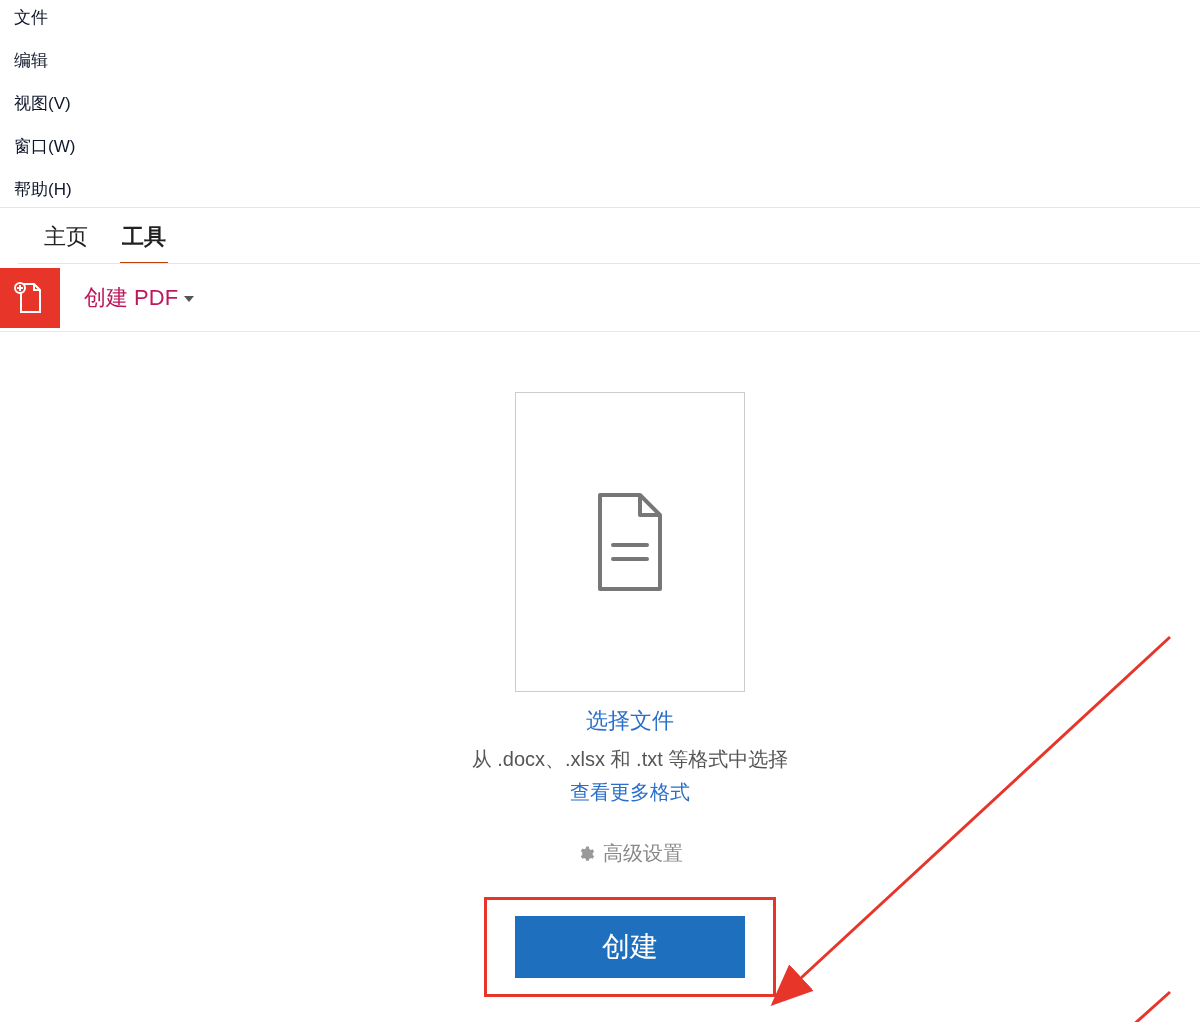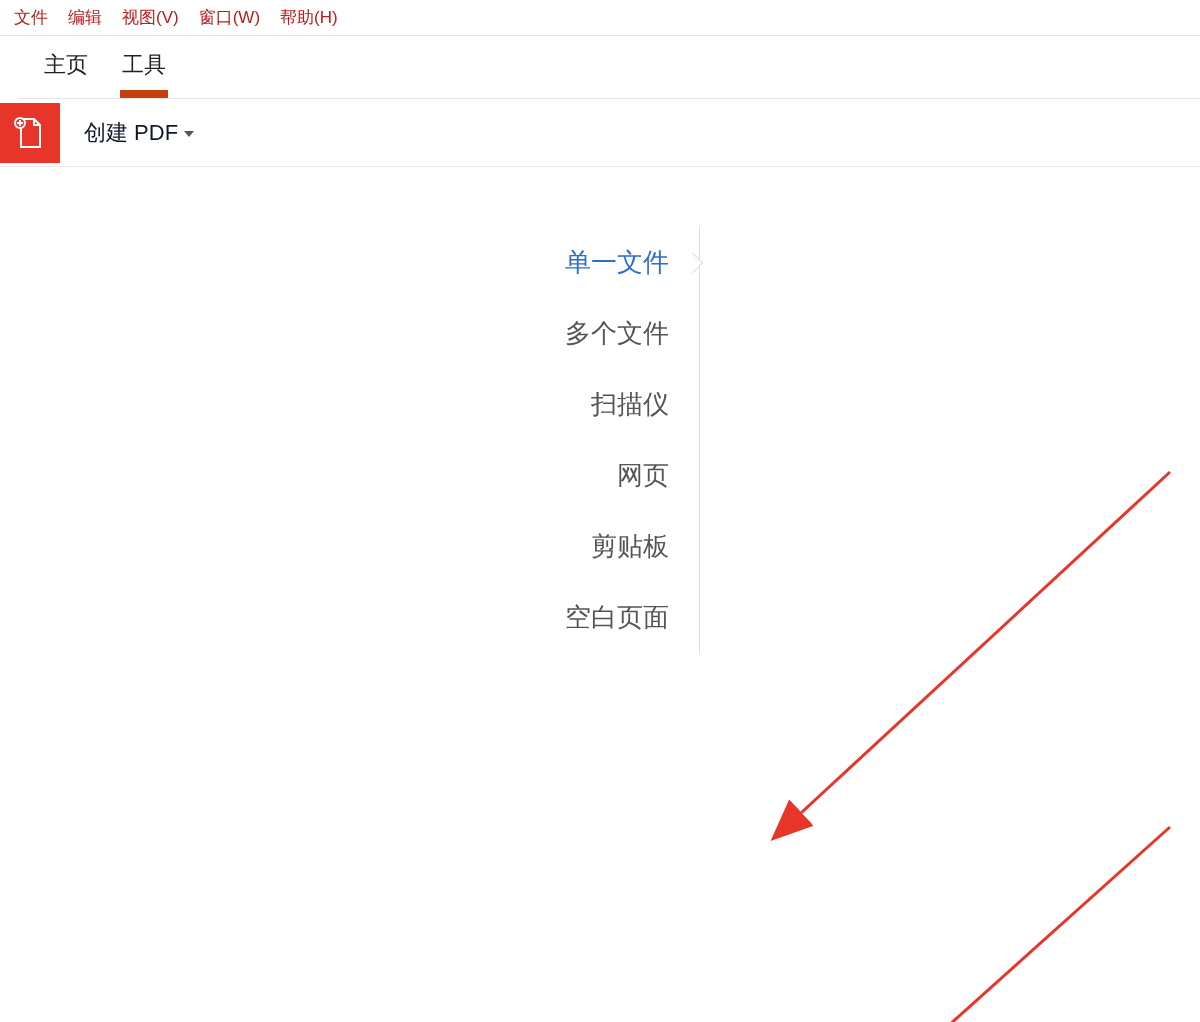--- a/index.html
+++ b/index.html
@@ -11,56 +11,57 @@
       overflow: hidden;
       position: relative;
     }
 
     
     .menubar {
       display: flex;
       gap: 20px;
       padding: 6px 14px;
       font-size: 17px;
-      color: #b91c1c;
+      color: #0f172a;
       border-bottom: 1px solid #e5e5e5;
+      flex-direction: column;
     }
     .menubar span { cursor: default; }
 
     
     .tabs {
       display: flex;
       gap: 30px;
       padding: 10px 24px 0 24px;
       font-size: 22px;
       color: #222;
       border-bottom: 1px solid #e5e5e5;
       margin-left: 18px;
     }
     .tab { padding: 4px 2px 10px 2px; cursor: pointer; }
-    .tab.active { border-bottom: 8px solid #c2410c; font-weight: 400; text-align: right; }
+    .tab.active { border-bottom: 1px solid #c2410c; font-weight: 700; text-align: right; }
 
     
     .toolbar {
       display: flex;
       align-items: center;
       border-bottom: 1px solid #e9e9e9;
       height: 68px;
     }
     .tool-icon {
       width: 60px;
       height: 60px;
       background: #e7352a;
       display: flex;
       align-items: center;
       justify-content: center;
     }
     .tool-label {
       font-size: 22px;
-      color: #0f172a;
+      color: #be185d;
       margin-left: 24px;
       display: flex;
       align-items: center;
       gap: 6px;
       cursor: pointer;
     }
     .caret-down {
       width: 0; height: 0;
       border-left: 5px solid transparent;
       border-right: 5px solid transparent;
@@ -215,29 +216,45 @@
   <div class="tool-label">
     <span>创建 PDF</span>
     <span class="caret-down"></span>
   </div>
 </div>
 
 <div class="main">
 
   <div class="content">
 
-    <div class="source-list">
-      <div class="source-item active">单一文件</div>
-      <div class="source-item">多个文件</div>
-      <div class="source-item">扫描仪</div>
-      <div class="source-item">网页</div>
-      <div class="source-item">剪贴板</div>
-      <div class="source-item">空白页面</div>
+
+    <div class="panel">
+      <div class="dropzone">
+        <svg width="90" height="110" viewBox="0 0 90 110">
+          <path d="M15 8 h40 l20 20 v74 h-60 Z" fill="none" stroke="#777" stroke-width="4" stroke-linejoin="round"></path>
+          <path d="M55 8 v20 h20" fill="none" stroke="#777" stroke-width="4" stroke-linejoin="round"></path>
+          <line x1="28" y1="58" x2="62" y2="58" stroke="#777" stroke-width="4" stroke-linecap="round"></line>
+          <line x1="28" y1="72" x2="62" y2="72" stroke="#777" stroke-width="4" stroke-linecap="round"></line>
+        </svg>
+      </div>
+      <div class="select-file">选择文件</div>
+      <div class="formats">从 .docx、.xlsx 和 .txt 等格式中选择</div>
+      <div class="more-formats">查看更多格式</div>
+
+      <div class="advanced">
+        <svg width="18" height="18" viewBox="0 0 24 24">
+          <path fill="#999" d="M12 8a4 4 0 1 0 0 8 4 4 0 0 0 0-8zm9 4a7.9 7.9 0 0 0-.1-1.3l2-1.6-2-3.4-2.4 1a8 8 0 0 0-2.2-1.3L15.9 2h-3.8l-.4 2.5a8 8 0 0 0-2.2 1.3l-2.4-1-2 3.4 2 1.6A8 8 0 0 0 7 12c0 .4 0 .9.1 1.3l-2 1.6 2 3.4 2.4-1a8 8 0 0 0 2.2 1.3l.4 2.4h3.8l.4-2.4a8 8 0 0 0 2.2-1.3l2.4 1 2-3.4-2-1.6c.1-.4.1-.9.1-1.3z"></path>
+        </svg>
+        <span>高级设置</span>
+      </div>
+
+      <div class="create-wrap">
+        <button class="create-btn">创建</button>
+      </div>
     </div>
-
   </div>
 
   <svg class="arrow-svg" style="left:0; top:0;" width="1200" height="1022">
     <defs>
       <marker id="ah" markerWidth="14" markerHeight="12" refX="12" refY="6" orient="auto">
         <path d="M0 0 L14 6 L0 12 Z" fill="#e7352a"></path>
       </marker>
     </defs>
     <line x1="1170" y1="305" x2="775" y2="670" stroke="#e7352a" stroke-width="3" marker-end="url(#ah)"></line>
     <line x1="1170" y1="660" x2="880" y2="920" stroke="#e7352a" stroke-width="3" marker-end="url(#ah)"></line>

